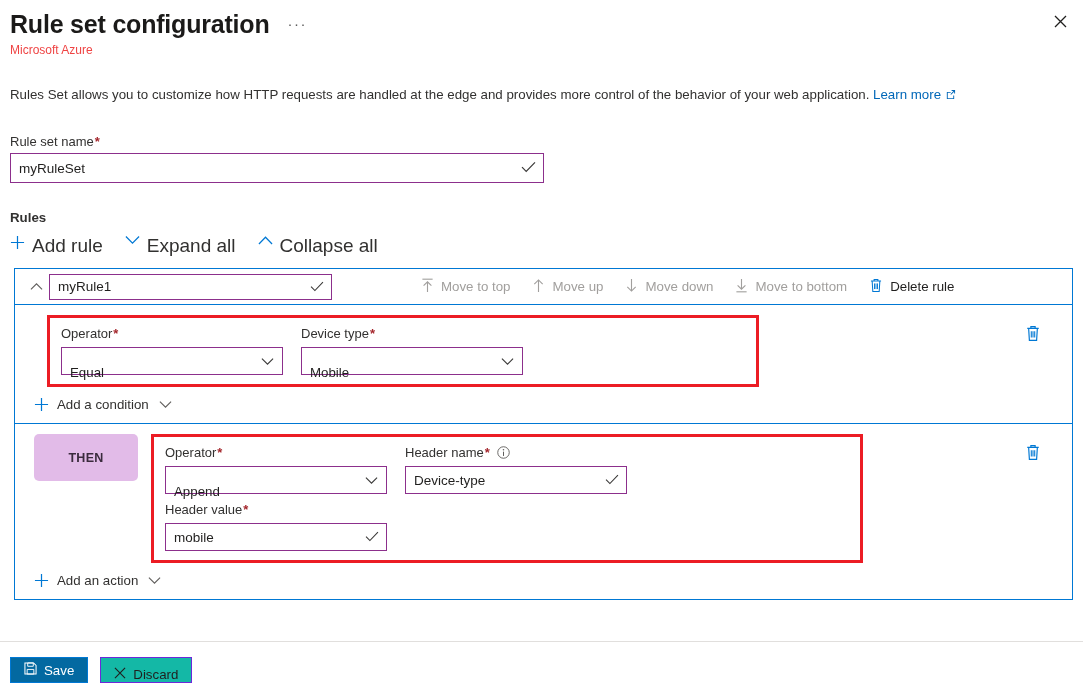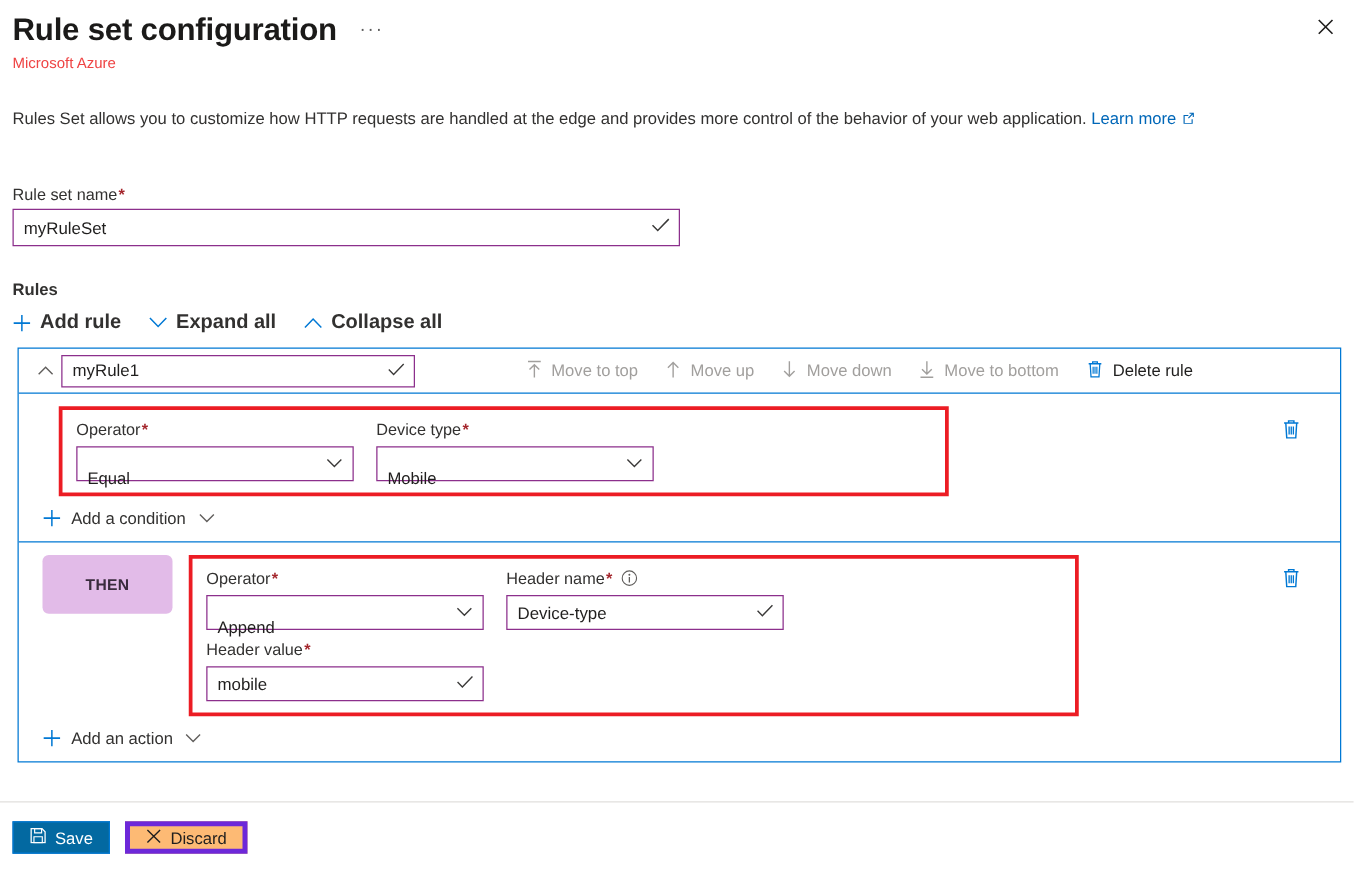--- a/index.html
+++ b/index.html
@@ -40,21 +40,21 @@
   }
   .link { color: #0067b8; text-decoration: none; cursor: pointer; }
   .ext-icon { display: inline-block; vertical-align: -1px; margin-left: 4px; }
 
   
   .field-label {
     font-size: 13px; color: #323130; margin-bottom: 4px;
   }
   .req { color: #a4262c; font-weight: 700; margin-left: 1px; }
 
-  .sect-rulename { margin: 43px 0 0 10px; }
+  .sect-rulename { margin: 29px 0 0 10px; }
 
   .txtbox {
     position: relative; height: 28px; border: 1px solid #8a2be2;
     border-color: #8c2f8c; background: #fff;
     display: flex; align-items: center;
   }
   .txtbox input {
     border: 0; outline: 0; background: transparent;
     font-family: "Liberation Sans", sans-serif;
     font-size: 13.5px; color: #201f1e;
@@ -67,22 +67,22 @@
   .rulename-box { width: 534px; height: 30px; }
 
   
   .rules-head {
     margin: 27px 0 0 10px; font-size: 13.3px; font-weight: 700; color: #323130;
   }
   .rules-toolbar {
     margin: 10px 0 0 10px; display: flex; align-items: center; gap: 22px;
   }
   .cmd {
-    display: flex; align-items: center; gap: 7px;
-    font-size: 16px; color: #323130; cursor: pointer; font-weight: bold;
+    display: flex; align-items: flex-start; gap: 7px;
+    font-size: 19px; color: #323130; cursor: pointer;
   }
   .cmd .ico { display: flex; align-items: center; }
 
   
   .rule-card {
     margin: 11px 10px 0 14px;
     border: 1px solid #0078d4;
     background: #fff;
   }
   .rule-header {
@@ -156,21 +156,21 @@
   .footer-sep {
     position: absolute; left: 0; right: 0; top: 641px;
     border-top: 1px solid #e1dfdd;
   }
   .footer { position: absolute; left: 10px; top: 657px; display: flex; gap: 12px; }
   .btn {
     height: 26px; display: flex; align-items: center; gap: 7px;
     padding: 0 13px; font-size: 13.3px; cursor: pointer;
   }
   .btn-primary { background: #0369a1; color: #fff; border: 1px solid #0078d4; }
-  .btn-secondary { background: #fdba74; color: #201f1e; border: 4px solid #6d28d9; }
+  .btn-secondary { background: #14b8a6; color: #201f1e; border: 1px solid #6d28d9; align-items: flex-end; }
   .info-icon { display: inline-flex; vertical-align: -2px; margin-left: 7px; }
 </style>
 </head>
 <body>
 
 <div class="page">
 
   <div class="header">
     <div class="title-row">
       <div class="page-title">Rule set configuration</div>

